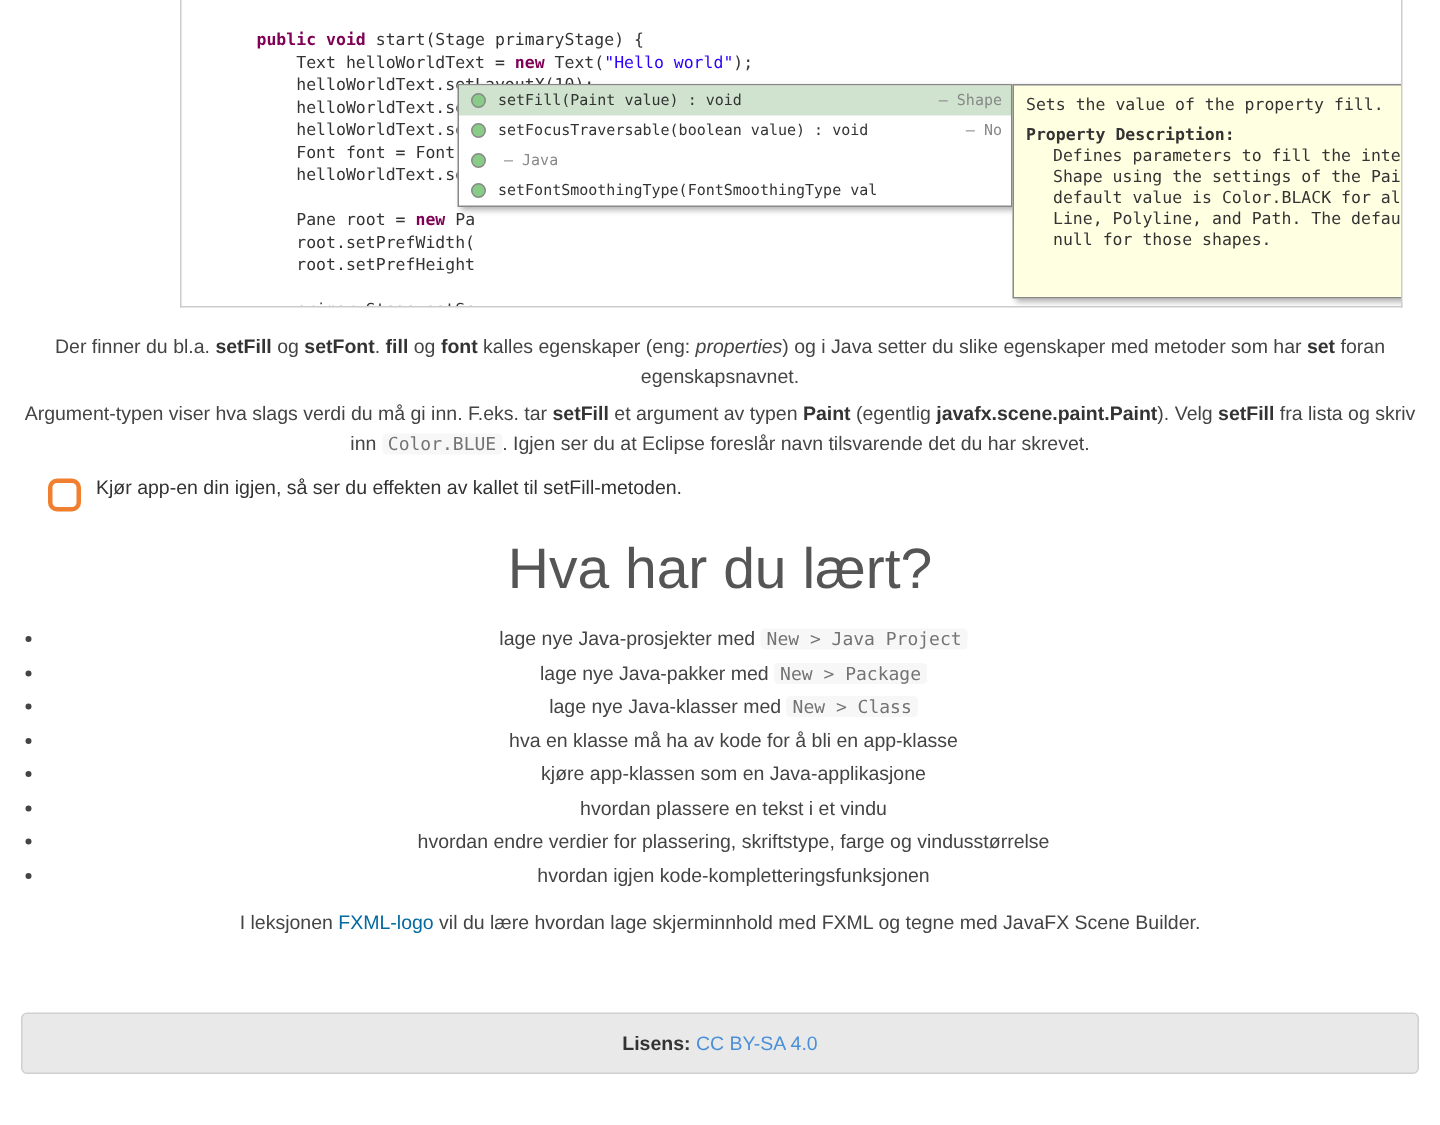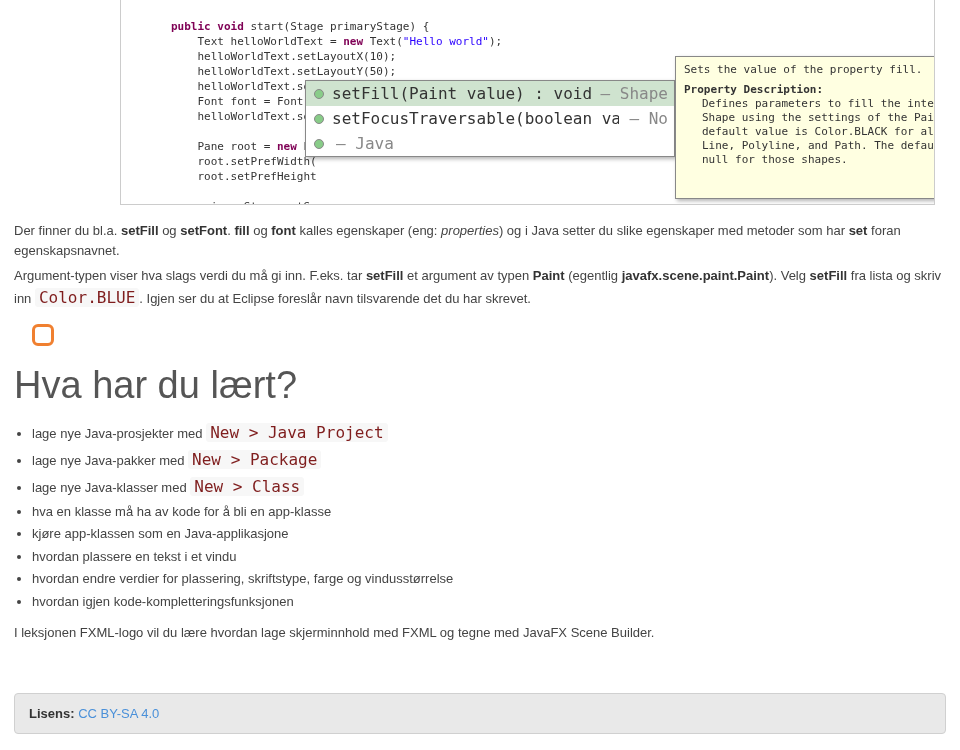--- a/index.html
+++ b/index.html
@@ -33,22 +33,21 @@
   .kw { color: #7f0055; font-weight: bold; }
   .str { color: #2a00ff; }
   .autocomplete {
     position: absolute;
     top: 56px;
     left: 184px;
     width: 370px;
     background: #fff;
     border: 1px solid #888;
     box-shadow: 2px 2px 4px rgba(0,0,0,0.3);
-    font-size: 16px;
-    margin-top: 24px;
+    font-size: 10px;
   }
   .ac-row {
     display: flex;
     align-items: center;
     padding: 3px 6px;
     gap: 6px;
   }
   .ac-row.sel { background: #cfe3cf; }
   .ac-icon {
     width: 14px; height: 14px;
@@ -66,48 +65,49 @@
     height: 143px;
     background: #ffffe1;
     border: 1px solid #888;
     box-shadow: 2px 2px 4px rgba(0,0,0,0.3);
     padding: 6px 8px;
     font-size: 11px;
     line-height: 14px;
   }
   .javadoc .jd-title { margin-bottom:6px; }
   .javadoc .jd-sec { font-weight:bold; margin-top:4px;}
-  .doc-body { padding: 10px 14px 20px 14px; }
+  .doc-body { padding: 10px 14px 20px 14px; text-align: center; }
   .p { margin: 6px 0; line-height: 1.5; color:#444;}
-  .mono { font-family: Consolas, monospace; font-size: 16px; background:#f7f7f7; padding:0 4px; border-radius:3px; color:#7f1d1d;}
+  .mono { font-family: Consolas, monospace; font-size: 12px; background:#f7f7f7; padding:0 4px; border-radius:3px; color:#737373;}
   b { font-weight:bold; color:#333;}
   .task {
     display:flex; align-items:flex-start; gap:10px;
     margin: 12px 0 18px 18px;
   }
   .task-icon {
     width:22px;height:22px;border:3px solid #f08030;border-radius:6px;
     margin-top:2px; flex-shrink:0;
   }
   h1.learned {
     font-size: 38px;
     font-weight: normal;
     color:#555;
     margin: 10px 0 14px 0;
   }
   ul.learn-list { margin:4px 0 12px 18px; padding:0; }
   ul.learn-list li { margin:3px 0; color:#444; line-height:1.5;}
-  .linkish { color:#404040; }
+  .linkish { color:#0369a1; }
   .license-box {
     margin: 24px 14px 14px 14px;
     padding: 12px 14px;
     background:#e9e9e9;
     border:1px solid #d0d0d0;
     border-radius:4px;
     font-size:13px;
+    text-align:center;
   }
   .license-box a { color:#4a90d9; text-decoration:none;}
   .notnow { font-style: normal; }
 </style>
 </head>
 <body>
 
 <div class="code-area">
   <div class="code-lines">
 <span class="kw">public</span><span class="kw"> void</span><span> start(Stage primaryStage) {</span>
@@ -139,20 +139,27 @@
         </span>
         <span class="ac-text">setFocusTraversable(boolean value) : void</span>
         <span class="ac-ret"> – No</span>
       </div>
       <div class="ac-row">
         <span class="ac-icon">
           <span class="ac-circle"></span>
         </span>
         <span class="ac-ret"> – Java</span>
       </div>
+      <div class="ac-row">
+        <span class="ac-icon">
+          <span class="ac-circle"></span>
+        </span>
+        <span class="ac-text">setFontSmoothingType(FontSmoothingType val</span>
+        <span class="ac-ret"></span>
+      </div>
     </div>
 
   <div class="javadoc">
     <div class="jd-title">Sets the value of the property fill.</div>
     <div class="jd-sec">Property Description:</div>
     <div style="margin-left:18px;">Defines parameters to fill the interior of an Shape using the settings of the Paint context. The default value is Color.BLACK for all shapes except Line, Polyline, and Path. The default value is null for those shapes.</div>
   </div>
 </div>
 
 <div class="doc-body">
@@ -160,20 +167,21 @@
   <div class="p">
     <span>Der finner du bl.a. </span><b>setFill</b><span> og </span><b>setFont</b><span>. </span><b>fill</b><span> og </span><b>font</b><span> kalles egenskaper (eng: </span><i class="notnow" style="font-style:italic">properties</i><span>) og i Java setter du slike egenskaper med metoder som har </span><b>set</b><span> foran egenskapsnavnet.</span>
   </div>
 
   <div class="p">
     <span>Argument-typen viser hva slags verdi du må gi inn. F.eks. tar </span><b>setFill</b><span> et argument av typen </span><b>Paint</b><span> (egentlig </span><b>javafx.scene.paint.Paint</b><span>). Velg </span><b>setFill</b><span> fra lista og skriv inn </span><span class="mono">Color.BLUE</span><span>. Igjen ser du at Eclipse foreslår navn tilsvarende det du har skrevet.</span>
   </div>
 
   <div class="task">
     <div class="task-icon"></div>
+    <div>Kjør app-en din igjen, så ser du effekten av kallet til setFill-metoden.</div>
   </div>
 
   <h1 class="learned">Hva har du lært?</h1>
 
   <ul class="learn-list" id="learn-list">
       <li><span>lage nye Java-prosjekter med </span><span class="mono">New &gt; Java Project</span></li>
       <li><span>lage nye Java-pakker med </span><span class="mono">New &gt; Package</span></li>
       <li><span>lage nye Java-klasser med </span><span class="mono">New &gt; Class</span></li>
       <li><span>hva en klasse må ha av kode for å bli en app-klasse</span></li>
       <li><span>kjøre app-klassen som en Java-applikasjone</span></li>

